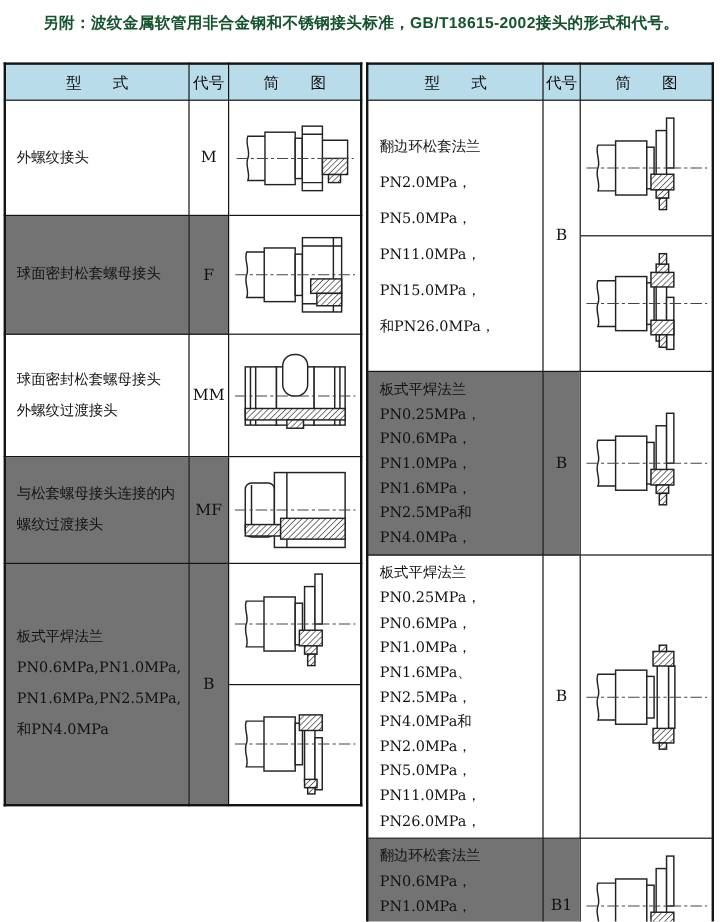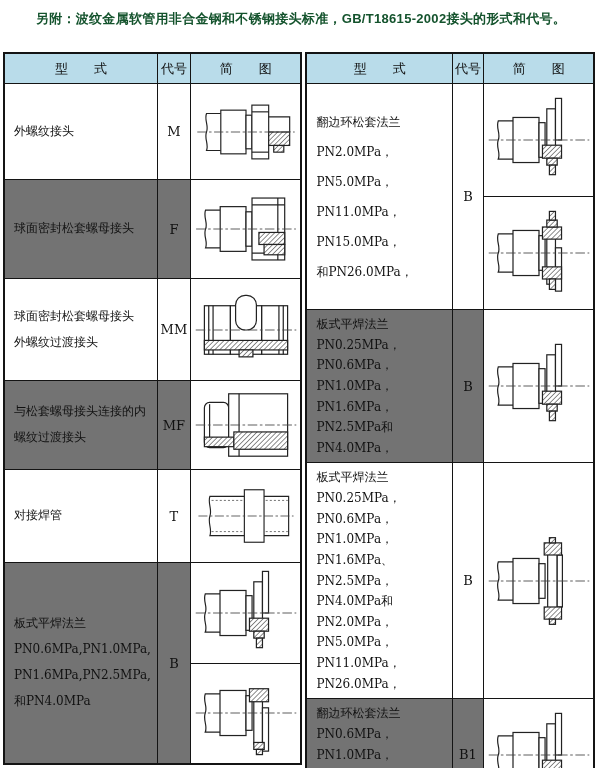--- a/index.html
+++ b/index.html
@@ -140,38 +140,20 @@
               <rect x="40" y="14" width="68" height="72"></rect>
               <line x1="52" y1="14" x2="52" y2="86"></line>
             </g>
             <rect x="12" y="64" width="34" height="11" fill="url(#h)"></rect>
             <rect x="46" y="58" width="62" height="20" fill="url(#h)"></rect>
             <line class="cl" x1="2" y1="50" x2="118" y2="50"></line>
           </svg>
         </td>
       </tr>
 
-      <tr style="height:93px">
-        <td class="type">对接焊管</td>
-        <td class="code">T</td>
-        <td class="diag">
-          <svg class="dg" width="104" height="82" viewBox="0 0 120 100">
-            <g fill="none">
-              <path d="M58,26 H16 C13,34 19,42 16,50 C13,58 19,66 16,74 H58"></path>
-              <rect x="58" y="18" width="24" height="64" fill="#fff"></rect>
-              <path d="M82,26 H112 V74 H82"></path>
-            </g>
-            <line class="dot" x1="18" y1="31" x2="56" y2="31"></line>
-            <line class="dot" x1="18" y1="69" x2="56" y2="69"></line>
-            <line class="dot" x1="84" y1="31" x2="111" y2="31"></line>
-            <line class="dot" x1="84" y1="69" x2="111" y2="69"></line>
-            <line class="cl" x1="2" y1="50" x2="118" y2="50"></line>
-          </svg>
-        </td>
-      </tr>
 
       <tr class="hl" style="height:200px">
         <td class="type">板式平焊法兰
 PN0.6MPa,PN1.0MPa,
 PN1.6MPa,PN2.5MPa,
 和PN4.0MPa</td>
         <td class="code">B</td>
         <td class="diag" style="height:200px">
           <div class="stack">
             <div class="half">

